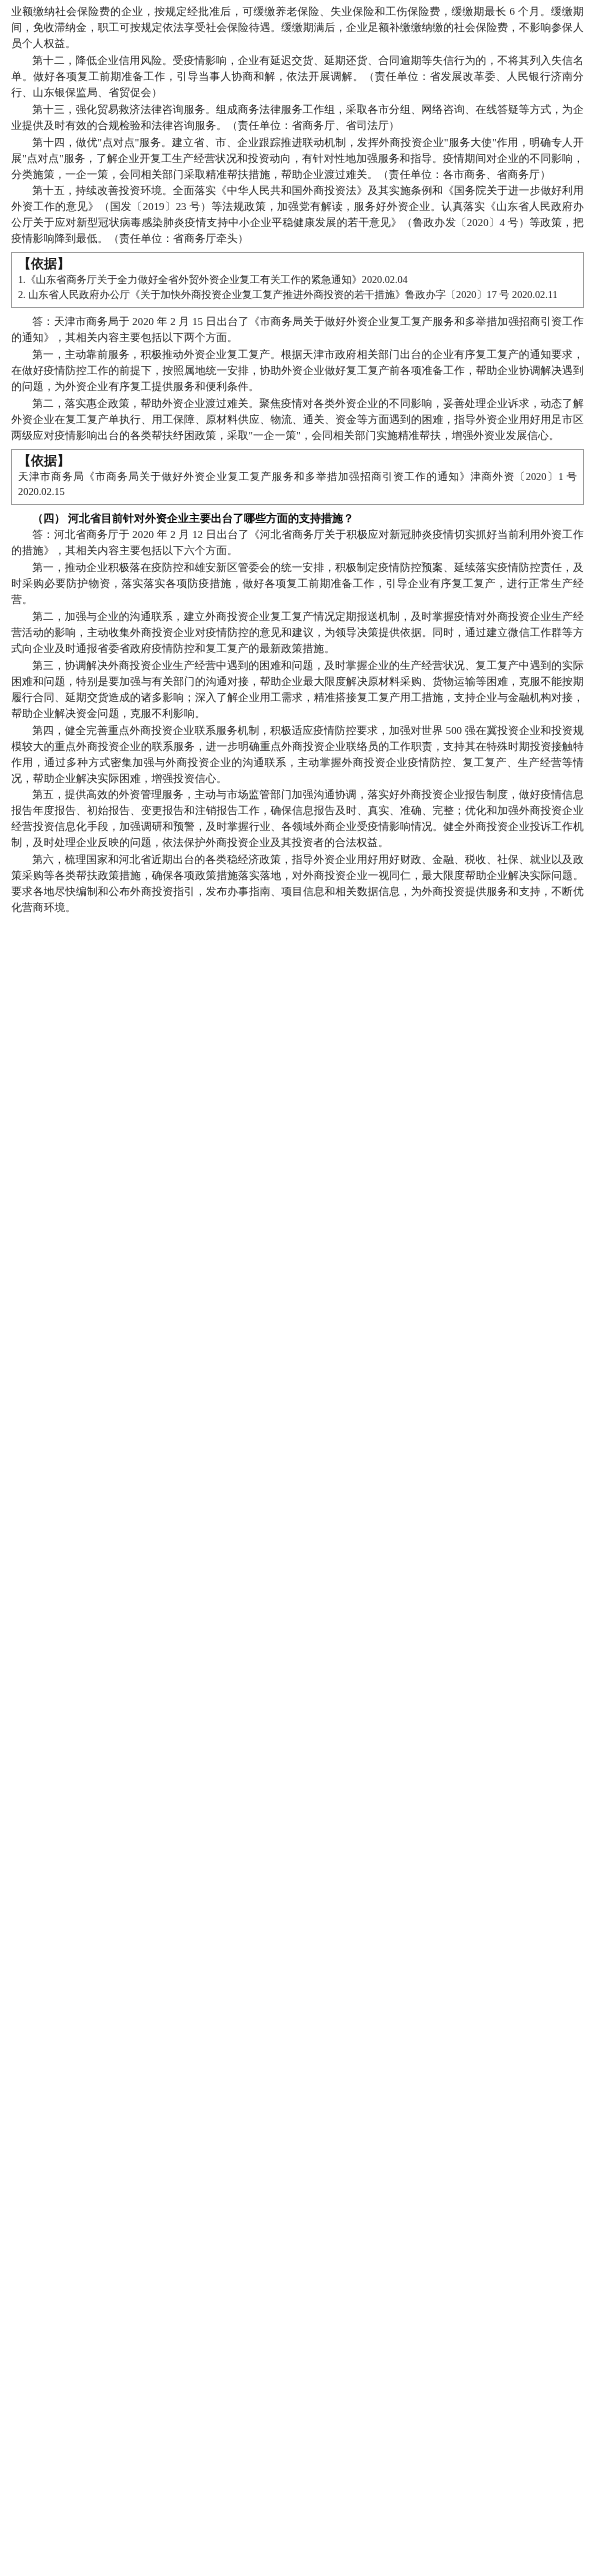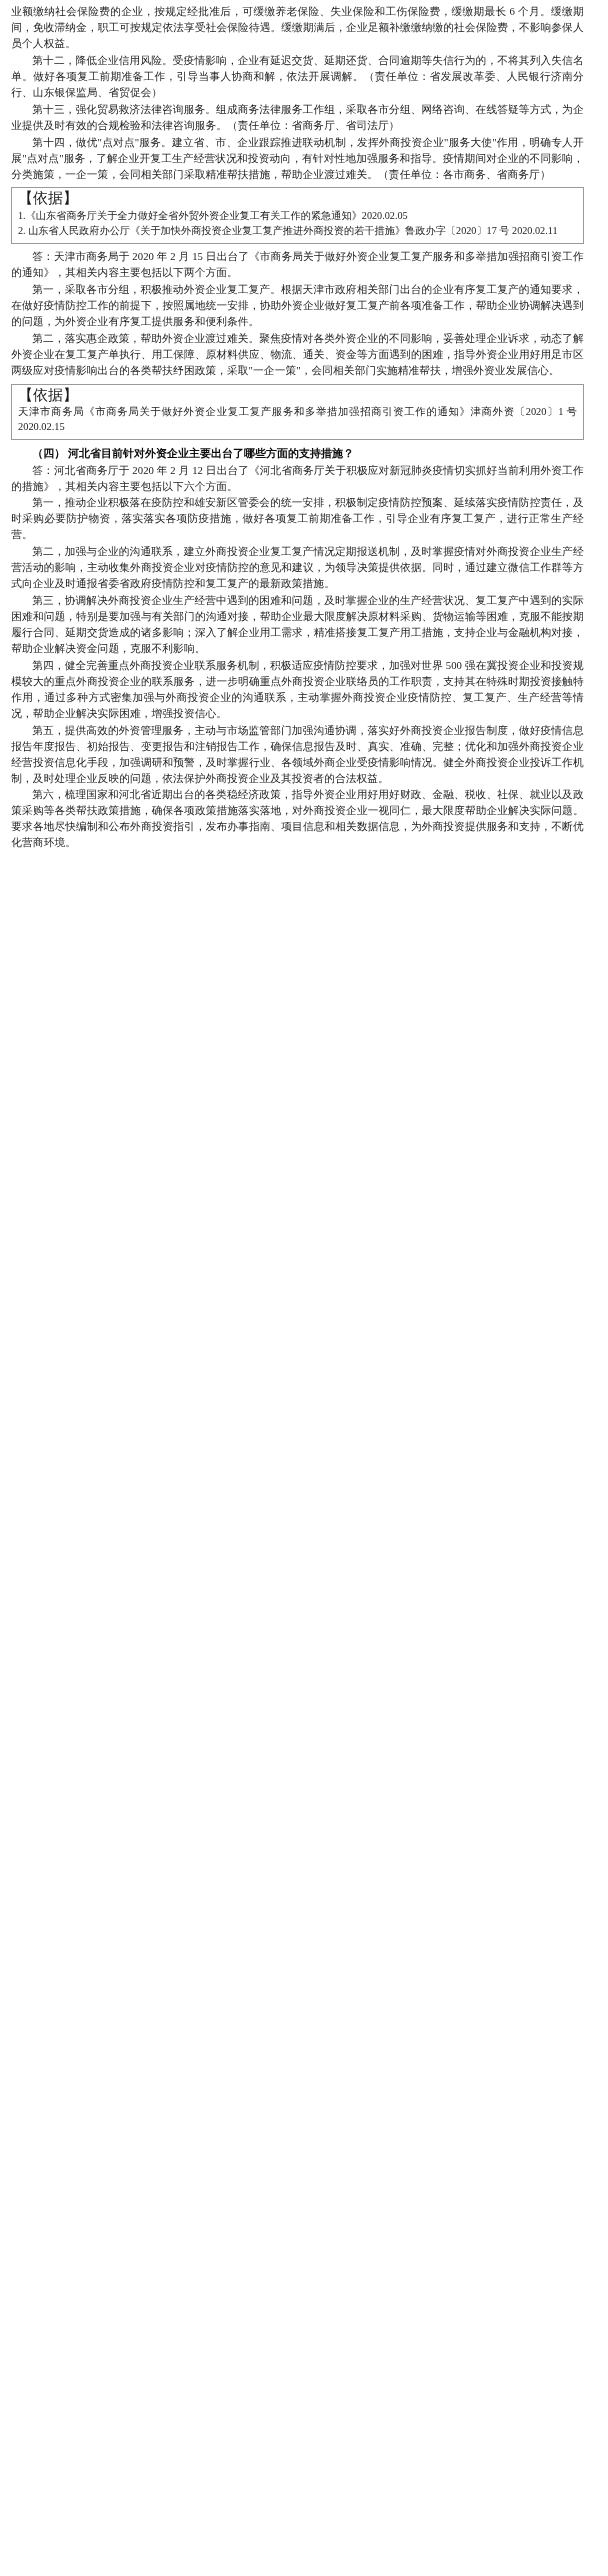--- a/index.html
+++ b/index.html
@@ -37,23 +37,23 @@
     text-indent: 21px;
     color: #0b0b0b;
   }
   .srcbox {
     border: 0.8px solid #9a9a9a;
     margin: 5.7px 0 4.9px 0;
     padding: 3.2px 5.7px 4.9px 5.7px;
     background: #fff;
   }
   .srcbox .srctitle {
-    font-size: 15px;
+    font-size: 13px;
     line-height: 15.4px;
-    font-weight: normal;
+    font-weight: bold;
     margin: 0 0 0.8px 0;
   }
   .srcbox .srcitem {
     font-size: 10.2px;
     line-height: 15px;
     margin: 0;
     text-align: justify;
   }
   .srcbox .srcplain {
     font-size: 10.4px;
@@ -64,29 +64,30 @@
 </style>
 </head>
 <body>
 
 <div class="page">
 
   <p class="para">业额缴纳社会保险费的企业，按规定经批准后，可缓缴养老保险、失业保险和工伤保险费，缓缴期最长 6 个月。缓缴期间，免收滞纳金，职工可按规定依法享受社会保险待遇。缓缴期满后，企业足额补缴缴纳缴的社会保险费，不影响参保人员个人权益。</p>
   <p class="para indent2">第十二，降低企业信用风险。受疫情影响，企业有延迟交货、延期还货、合同逾期等失信行为的，不将其列入失信名单。做好各项复工前期准备工作，引导当事人协商和解，依法开展调解。（责任单位：省发展改革委、人民银行济南分行、山东银保监局、省贸促会）</p>
   <p class="para indent2">第十三，强化贸易救济法律咨询服务。组成商务法律服务工作组，采取各市分组、网络咨询、在线答疑等方式，为企业提供及时有效的合规检验和法律咨询服务。（责任单位：省商务厅、省司法厅）</p>
   <p class="para indent2">第十四，做优"点对点"服务。建立省、市、企业跟踪推进联动机制，发挥外商投资企业"服务大使"作用，明确专人开展"点对点"服务，了解企业开复工生产经营状况和投资动向，有针对性地加强服务和指导。疫情期间对企业的不同影响，分类施策，一企一策，会同相关部门采取精准帮扶措施，帮助企业渡过难关。（责任单位：各市商务、省商务厅）</p>
+  <p class="para indent2">第十五，持续改善投资环境。全面落实《中华人民共和国外商投资法》及其实施条例和《国务院关于进一步做好利用外资工作的意见》（国发〔2019〕23 号）等法规政策，加强党有解读，服务好外资企业。认真落实《山东省人民政府办公厅关于应对新型冠状病毒感染肺炎疫情支持中小企业平稳健康发展的若干意见》（鲁政办发〔2020〕4 号）等政策，把疫情影响降到最低。（责任单位：省商务厅牵头）</p>
 
   <div class="srcbox">
     <p class="srctitle">【依据】</p>
-    <p class="srcitem">1.《山东省商务厅关于全力做好全省外贸外资企业复工有关工作的紧急通知》2020.02.05</p>
+    <p class="srcitem">1.《山东省商务厅关于全力做好全省外贸外资企业复工有关工作的紧急通知》2020.02.04</p>
     <p class="srcitem">2. 山东省人民政府办公厅《关于加快外商投资企业复工复产推进外商投资的若干措施》鲁政办字〔2020〕17 号 2020.02.11</p>
   </div>
 
   <p class="para indent2">答：天津市商务局于 2020 年 2 月 15 日出台了《市商务局关于做好外资企业复工复产服务和多举措加强招商引资工作的通知》，其相关内容主要包括以下两个方面。</p>
-  <p class="para indent2">第一，采取各市分组，积极推动外资企业复工复产。根据天津市政府相关部门出台的企业有序复工复产的通知要求，在做好疫情防控工作的前提下，按照属地统一安排，协助外资企业做好复工复产前各项准备工作，帮助企业协调解决遇到的问题，为外资企业有序复工提供服务和便利条件。</p>
+  <p class="para indent2">第一，主动靠前服务，积极推动外资企业复工复产。根据天津市政府相关部门出台的企业有序复工复产的通知要求，在做好疫情防控工作的前提下，按照属地统一安排，协助外资企业做好复工复产前各项准备工作，帮助企业协调解决遇到的问题，为外资企业有序复工提供服务和便利条件。</p>
   <p class="para indent2">第二，落实惠企政策，帮助外资企业渡过难关。聚焦疫情对各类外资企业的不同影响，妥善处理企业诉求，动态了解外资企业在复工复产单执行、用工保障、原材料供应、物流、通关、资金等方面遇到的困难，指导外资企业用好用足市区两级应对疫情影响出台的各类帮扶纾困政策，采取"一企一策"，会同相关部门实施精准帮扶，增强外资业发展信心。</p>
 
   <div class="srcbox">
     <p class="srctitle">【依据】</p>
     <p class="srcplain">天津市商务局《市商务局关于做好外资企业复工复产服务和多举措加强招商引资工作的通知》津商外资〔2020〕1 号 2020.02.15</p>
   </div>
 
   <p class="qhead">（四） 河北省目前针对外资企业主要出台了哪些方面的支持措施？</p>
   <p class="para indent2">答：河北省商务厅于 2020 年 2 月 12 日出台了《河北省商务厅关于积极应对新冠肺炎疫情切实抓好当前利用外资工作的措施》，其相关内容主要包括以下六个方面。</p>
   <p class="para indent2">第一，推动企业积极落在疫防控和雄安新区管委会的统一安排，积极制定疫情防控预案、延续落实疫情防控责任，及时采购必要防护物资，落实落实各项防疫措施，做好各项复工前期准备工作，引导企业有序复工复产，进行正常生产经营。</p>

